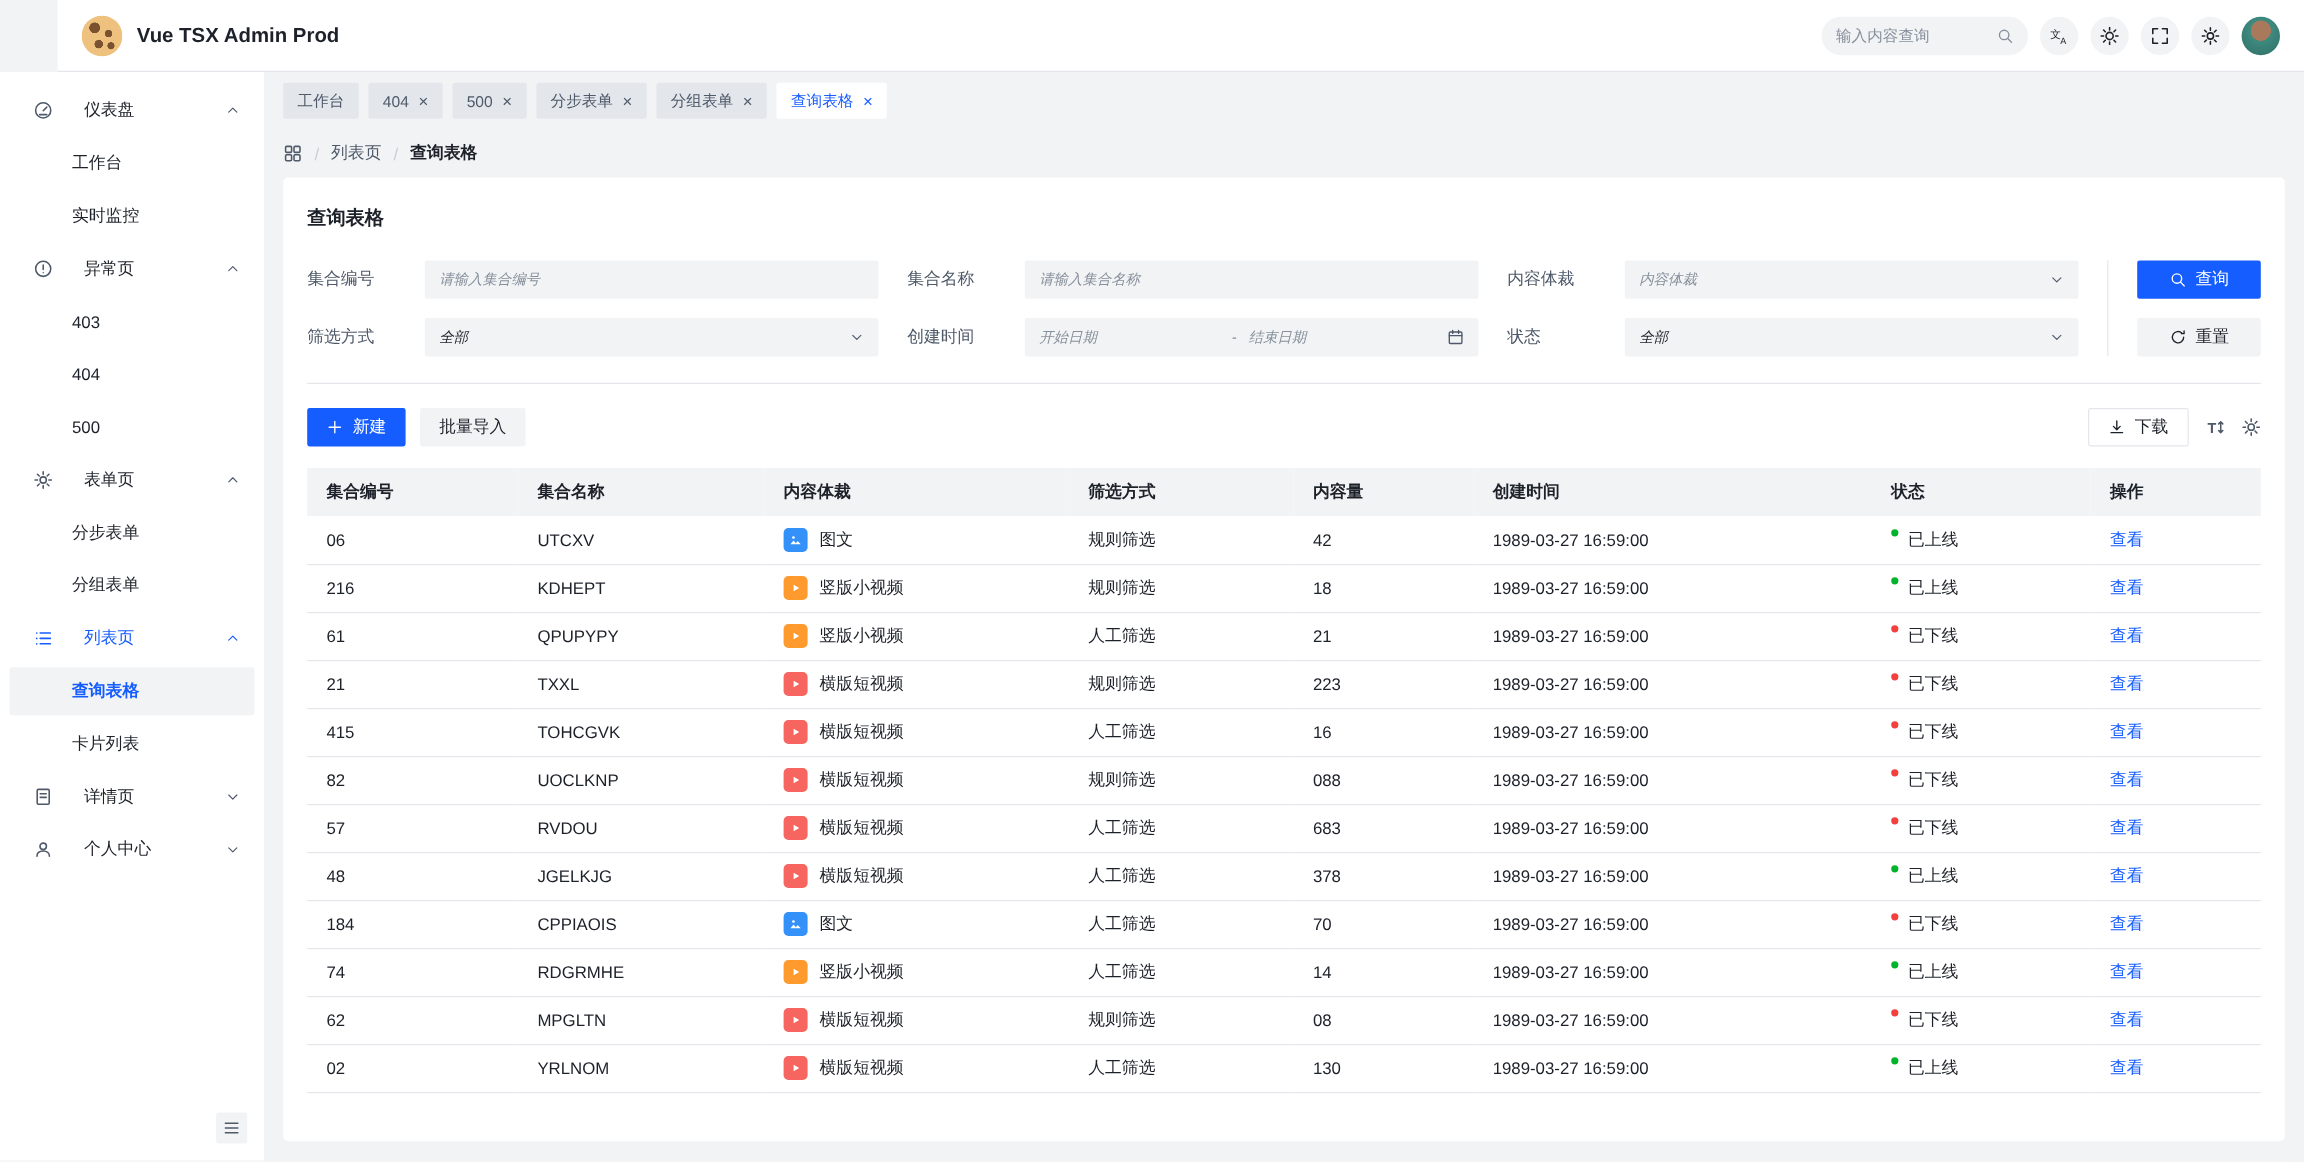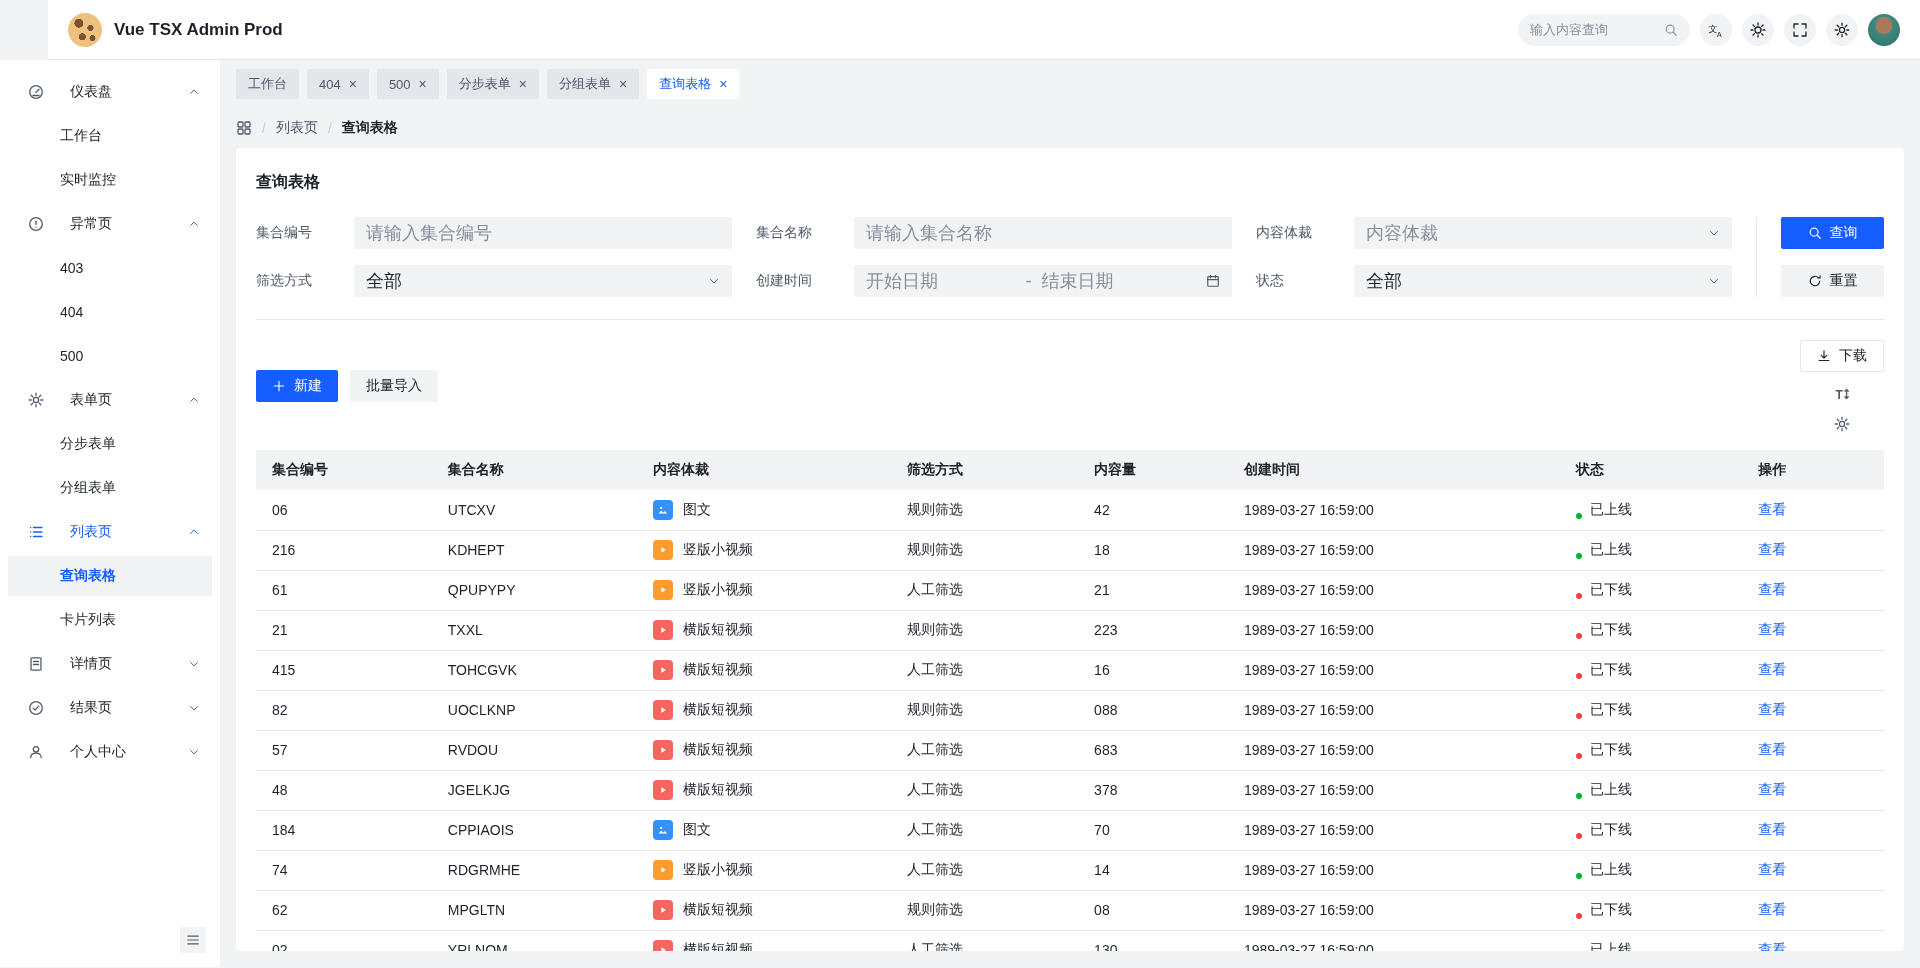--- a/index.html
+++ b/index.html
@@ -58,21 +58,21 @@
   .crumb-icon { color:#4e5969; }
 
   
   .card { margin:0 16px 16px; background:#fff; border-radius:4px; padding:24px 20px 20px; flex:1; overflow:hidden; }
   .card-title { font-size:16px; font-weight:bold; margin-bottom:24px; }
 
   .form { display:flex; }
   .form-grid { flex:1; display:grid; grid-template-columns:1fr 1fr 1fr; column-gap:24px; row-gap:16px; }
   .field { display:flex; align-items:center; }
   .flabel { width:98px; flex:none; color:#4e5969; }
-  .control { flex:1; height:32px; background:#f2f3f5; border-radius:2px; display:flex; align-items:center; padding:0 12px; font-size:18px; color:#1d2129; }
+  .control { flex:1; height:32px; background:#f2f3f5; border-radius:2px; display:flex; align-items:center; padding:0 12px; font-size:12px; color:#1d2129;font-style:italic; }
   input.control { border:none; outline:none; font-family:inherit; }
   input.control::placeholder { color:#86909c; }
   .placeholder { color:#86909c; }
   .select { cursor:pointer; }
   .select .chev { margin-left:auto; color:#4e5969; }
   .daterange { cursor:pointer; }
   .dr-start { flex:1; }
   .dr-sep { padding:0 10px; }
   .dr-end { flex:1.1; }
   .daterange .icon { color:#4e5969; margin-left:auto; }
@@ -81,40 +81,40 @@
   .btn { height:32px; border:none; border-radius:2px; padding:0 16px; font-size:14px; font-family:inherit; display:inline-flex; align-items:center; justify-content:center; gap:8px; cursor:pointer; white-space:nowrap; }
   .btn .icon { width:14px; height:14px; }
   .btn.primary { background:#165dff; color:#fff; }
   .btn.secondary { background:#f2f3f5; color:#1d2129; }
   .btn.outline { background:#fff; border:1px solid #e5e6eb; color:#1d2129; }
   .form-actions .btn { width:100%; }
 
   .divider { border-top:1px solid #e5e6eb; margin:22px 0 20px; }
 
   .toolbar { display:flex; align-items:center; gap:12px; margin-bottom:18px; }
-  .toolbar-right { margin-left:auto; display:flex; align-items:center; gap:14px;flex-direction:column; }
+  .toolbar-right { margin-left:auto; display:flex; align-items:center; gap:14px; }
   .tool-icon { color:#4e5969; cursor:pointer; }
 
   
   table.table { width:100%; border-collapse:collapse; }
   .table th { background:#f2f3f5; font-weight:bold; color:#1d2129; }
   .table th, .table td { height:40px; padding:0 16px; text-align:left; }
   .table td { border-bottom:1px solid #e5e6eb; }
   .table th:nth-child(1), .table td:nth-child(1){ width:10.8%; }
   .table th:nth-child(2), .table td:nth-child(2){ width:12.6%; }
   .table th:nth-child(3), .table td:nth-child(3){ width:15.6%; }
   .table th:nth-child(4), .table td:nth-child(4){ width:11.5%; }
   .table th:nth-child(5), .table td:nth-child(5){ width:9.2%; }
   .table th:nth-child(6), .table td:nth-child(6){ width:20.4%; }
   .table th:nth-child(7), .table td:nth-child(7){ width:11.2%; }
   .table th:nth-child(8), .table td:nth-child(8){ width:8.7%; }
   .gcell { display:flex; align-items:center; gap:10px; }
   .gicon { width:20px; height:20px; border-radius:4px; display:inline-flex; align-items:center; justify-content:center; }
   .gicon svg { width:12px; height:12px; }
-  .scell { display:flex; align-items:flex-end; gap:8px; }
+  .scell { display:flex; align-items:flex-start; gap:8px; }
   .dot { width:6px; height:6px; border-radius:50%; }
   .link { color:#165dff; cursor:pointer; text-decoration:none; }
 </style>
 </head>
 <body>
 
 <div class="header">
   <div class="logo"></div>
   <div class="app-title">Vue TSX Admin Prod</div>
   <div class="header-right">
@@ -237,34 +237,20 @@
         <div class="menu-child active">查询表格</div>
         <div class="menu-child">卡片列表</div>
         <div class="menu-item">
           <span class="icon">
             <svg viewBox="0 0 16 16">
               <rect x="3" y="1.8" width="10" height="12.4" rx="1"></rect>
               <path d="M5.5 5.5h5M5.5 8.5h5"></path>
             </svg>
           </span>
           <span class="mlabel">详情页</span>
-          <span class="icon chev s12">
-            <svg viewBox="0 0 16 16">
-              <path d="M3.5 6l4.5 4.5L12.5 6"></path>
-            </svg>
-          </span>
-        </div>
-        <div class="menu-item">
-          <span class="icon">
-            <svg viewBox="0 0 16 16">
-              <circle cx="8" cy="8" r="6.3"></circle>
-              <path d="M5.3 8.2l1.9 1.9 3.5-4"></path>
-            </svg>
-          </span>
-          <span class="mlabel">结果页</span>
           <span class="icon chev s12">
             <svg viewBox="0 0 16 16">
               <path d="M3.5 6l4.5 4.5L12.5 6"></path>
             </svg>
           </span>
         </div>
         <div class="menu-item">
           <span class="icon">
             <svg viewBox="0 0 16 16">
               <circle cx="8" cy="5.3" r="2.7"></circle>

